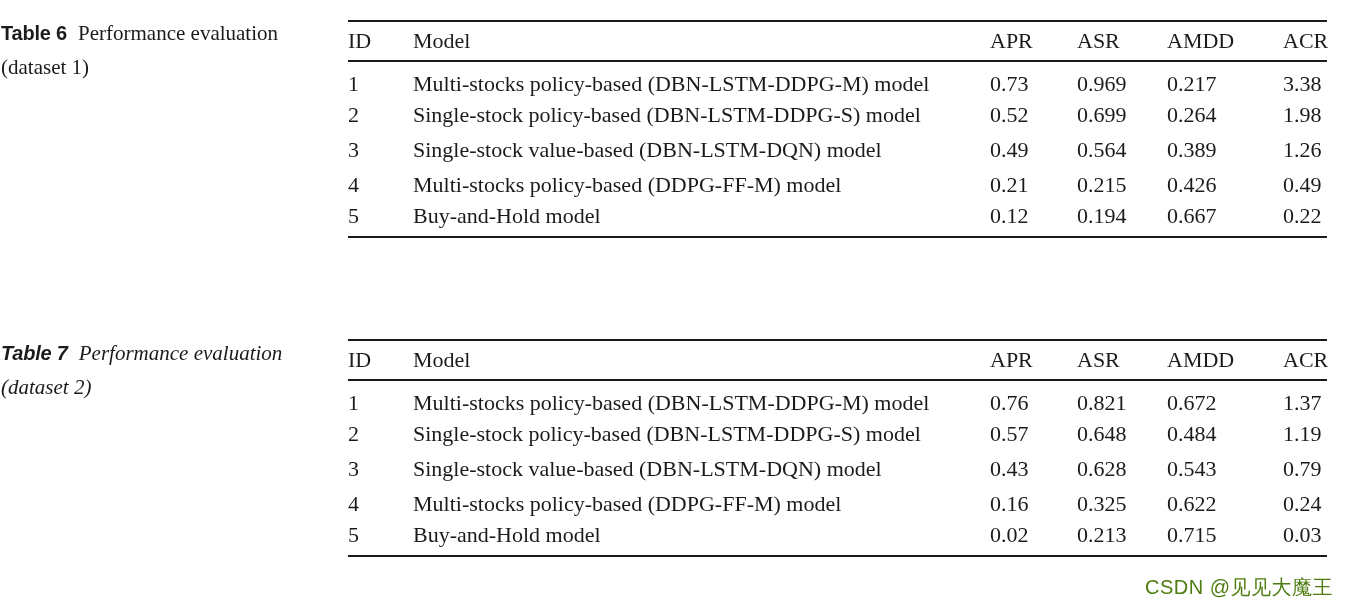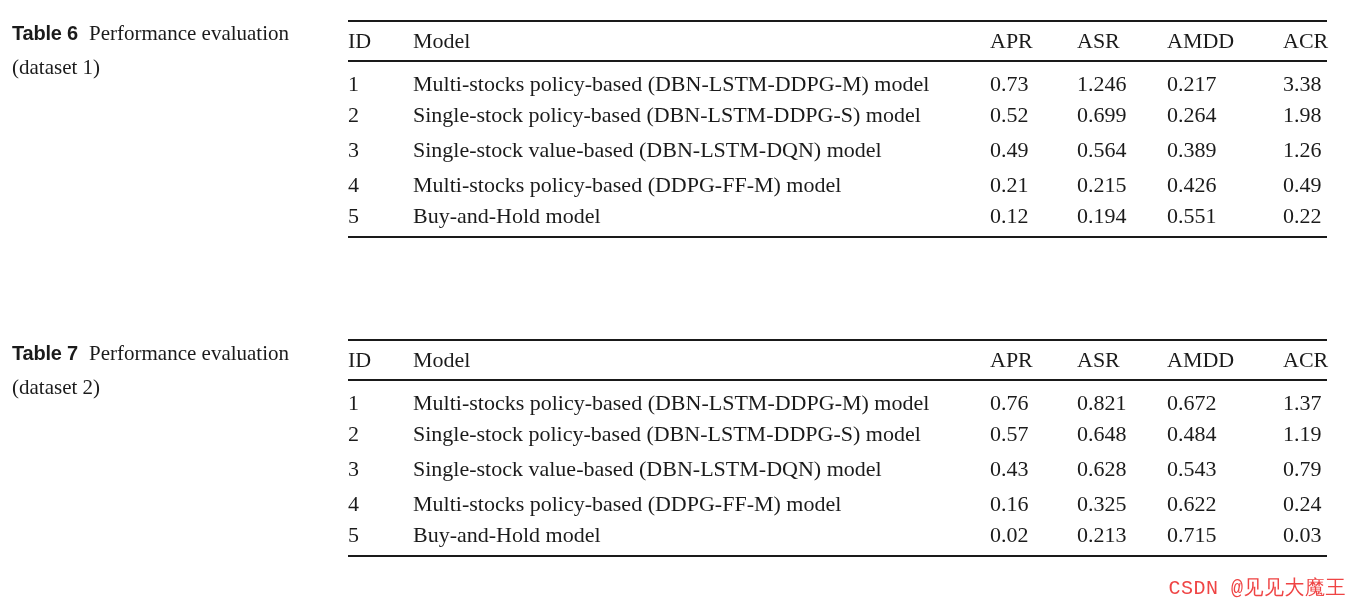--- a/index.html
+++ b/index.html
@@ -9,28 +9,28 @@
     height: 604px;
     background: #ffffff;
     overflow: hidden;
     font-family: "Liberation Serif", serif;
     color: #1b1b1b;
   }
 
   
   .caption {
     position: absolute;
-    left: 12px;
+    left: 1px;
     width: 302px;
     font-size: 21px;
     line-height: 34px;
     color: #1b1b1b;
   }
   .caption-1 { top: 16px; }
-  .caption-2 { top: 336px; }
+  .caption-2 { top: 336px; font-style: italic; }
   .cap-label {
     font-family: "Liberation Sans", sans-serif;
     font-weight: bold;
     font-size: 20px;
     margin-right: 11px;
     letter-spacing: -0.2px;
   }
 
   
   .data-table {
@@ -68,24 +68,24 @@
   }
   .data-table tbody tr:first-child td { padding-top: 9px; }
   .data-table tbody tr:last-child td { padding-bottom: 7px; }
   .data-table th:last-child,
   .data-table td:last-child { text-align: left; }
 
   
   .watermark {
     position: absolute;
     top: 574px;
-    right: 5px;
-    font-family: Liberation Mono, monospace;
+    right: 18px;
+    font-family: Liberation Sans, sans-serif;
     font-size: 20px;
-    color: #ef4444;
+    color: #4d7c0f;
     letter-spacing: 0.5px;
   }
 </style>
 </head>
 <body>
 
 <div class="page">
 
   <div class="caption caption-1">
     <span class="cap-label">Table 6</span><span class="cap-text">Performance evaluation (dataset 1)</span>
@@ -108,21 +108,21 @@
         <th>ASR</th>
         <th>AMDD</th>
         <th>ACR</th>
       </tr>
     </thead>
     <tbody>
         <tr>
           <td>1</td>
           <td>Multi-stocks policy-based (DBN-LSTM-DDPG-M) model</td>
           <td>0.73</td>
-          <td>1.246</td>
+          <td>0.969</td>
           <td>0.217</td>
           <td>3.38</td>
         </tr>
         <tr>
           <td>2</td>
           <td>Single-stock policy-based (DBN-LSTM-DDPG-S) model</td>
           <td>0.52</td>
           <td>0.699</td>
           <td>0.264</td>
           <td>1.98</td>
@@ -141,21 +141,21 @@
           <td>0.21</td>
           <td>0.215</td>
           <td>0.426</td>
           <td>0.49</td>
         </tr>
         <tr>
           <td>5</td>
           <td>Buy-and-Hold model</td>
           <td>0.12</td>
           <td>0.194</td>
-          <td>0.551</td>
+          <td>0.667</td>
           <td>0.22</td>
         </tr>
       </tbody>
   </table>
 
   <div class="caption caption-2">
     <span class="cap-label">Table 7</span><span class="cap-text">Performance evaluation (dataset 2)</span>
   </div>
 
   <table class="data-table table-2">

